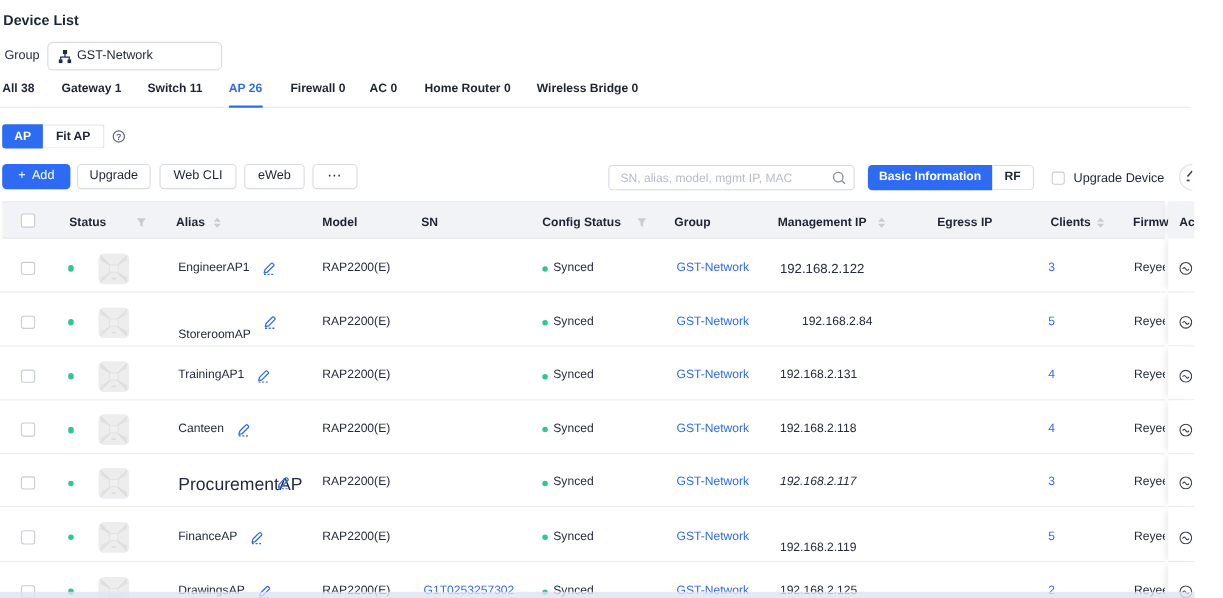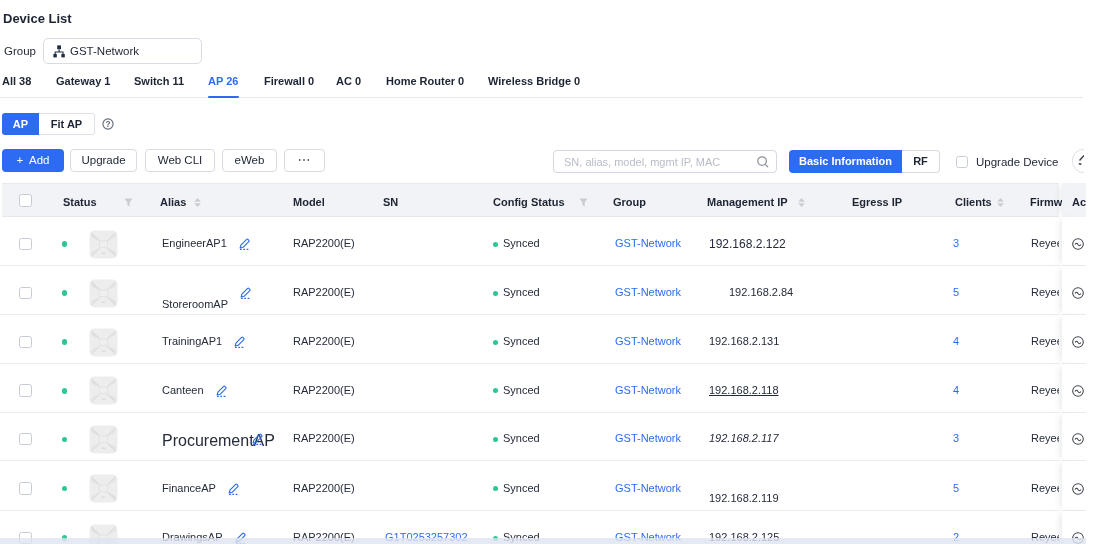--- a/index.html
+++ b/index.html
@@ -196,21 +196,21 @@
       </svg>
       <span class="abs" style="left:162px;top:19.75px;font-size:11px;color:#252b3a;">Canteen</span>
       <svg class="abs" style="left:215.6px;top:20.75px;" width="11" height="12" viewBox="0 0 11 12">
         <path d="M7.6 1.4 a0.9 0.9 0 0 1 1.3 0 l0.9 0.9 a0.9 0.9 0 0 1 0 1.3 L4.1 9.3 l-2.9 0.7 0.7 -2.9 z" fill="none" stroke="#2e6bf3" stroke-width="1.15" stroke-linejoin="round"></path>
         <path d="M1 11.4 h8.6" stroke="#2e6bf3" stroke-width="1.3" stroke-dasharray="1.8 1.5"></path>
       </svg>
       <span class="abs" style="left:293px;top:19.75px;font-size:11px;color:#252b3a;">RAP2200(E)</span>
       <div class="abs" style="left:493px;top:24.25px;width:5.2px;height:5.2px;border-radius:50%;background:#2cc793;"></div>
       <span class="abs" style="left:503px;top:19.75px;font-size:11px;color:#252b3a;">Synced</span>
       <span class="abs" style="left:615px;top:19.75px;font-size:11px;color:#2e6bf3;">GST-Network</span>
-      <span class="abs" style="left:709px;top:19.75px;font-size:11px;color:#252b3a;text-decoration:underline;">192.168.2.118</span>
+      <span class="abs" style="left:709px;top:19.75px;font-size:11px;color:#252b3a;">192.168.2.118</span>
       <span class="abs" style="left:953px;top:19.75px;font-size:11px;color:#2e6bf3;">4</span>
       <span class="abs" style="left:1031px;top:19.75px;font-size:11px;color:#252b3a;">ReyeeOS 1.86</span>
     </div>
     <div class="abs" style="left:0;top:412.5px;width:1059px;height:48.5px;border-bottom:1px solid #e9ebf0;overflow:hidden;">
       <div class="abs" style="left:19px;top:20.25px;width:12.5px;height:12.5px;border:1.4px solid #c6cbd6;border-radius:2.5px;background:#fff;"></div>
       <div class="abs" style="left:61.5px;top:24px;width:5.6px;height:5.6px;border-radius:50%;background:#2cc793;"></div>
       <svg class="abs" style="left:89px;top:12.25px;" width="29" height="29" viewBox="0 0 29 29">
         <rect x="0.5" y="0.5" width="28" height="28" rx="5" fill="#ededee"></rect>
         <path d="M2.5 2.5 L12 12 L2.5 7 Z" fill="#dedee0" opacity="0.9"></path>
         <path d="M26.5 2.5 L17 12 L26.5 7 Z" fill="#e4e4e6"></path>

